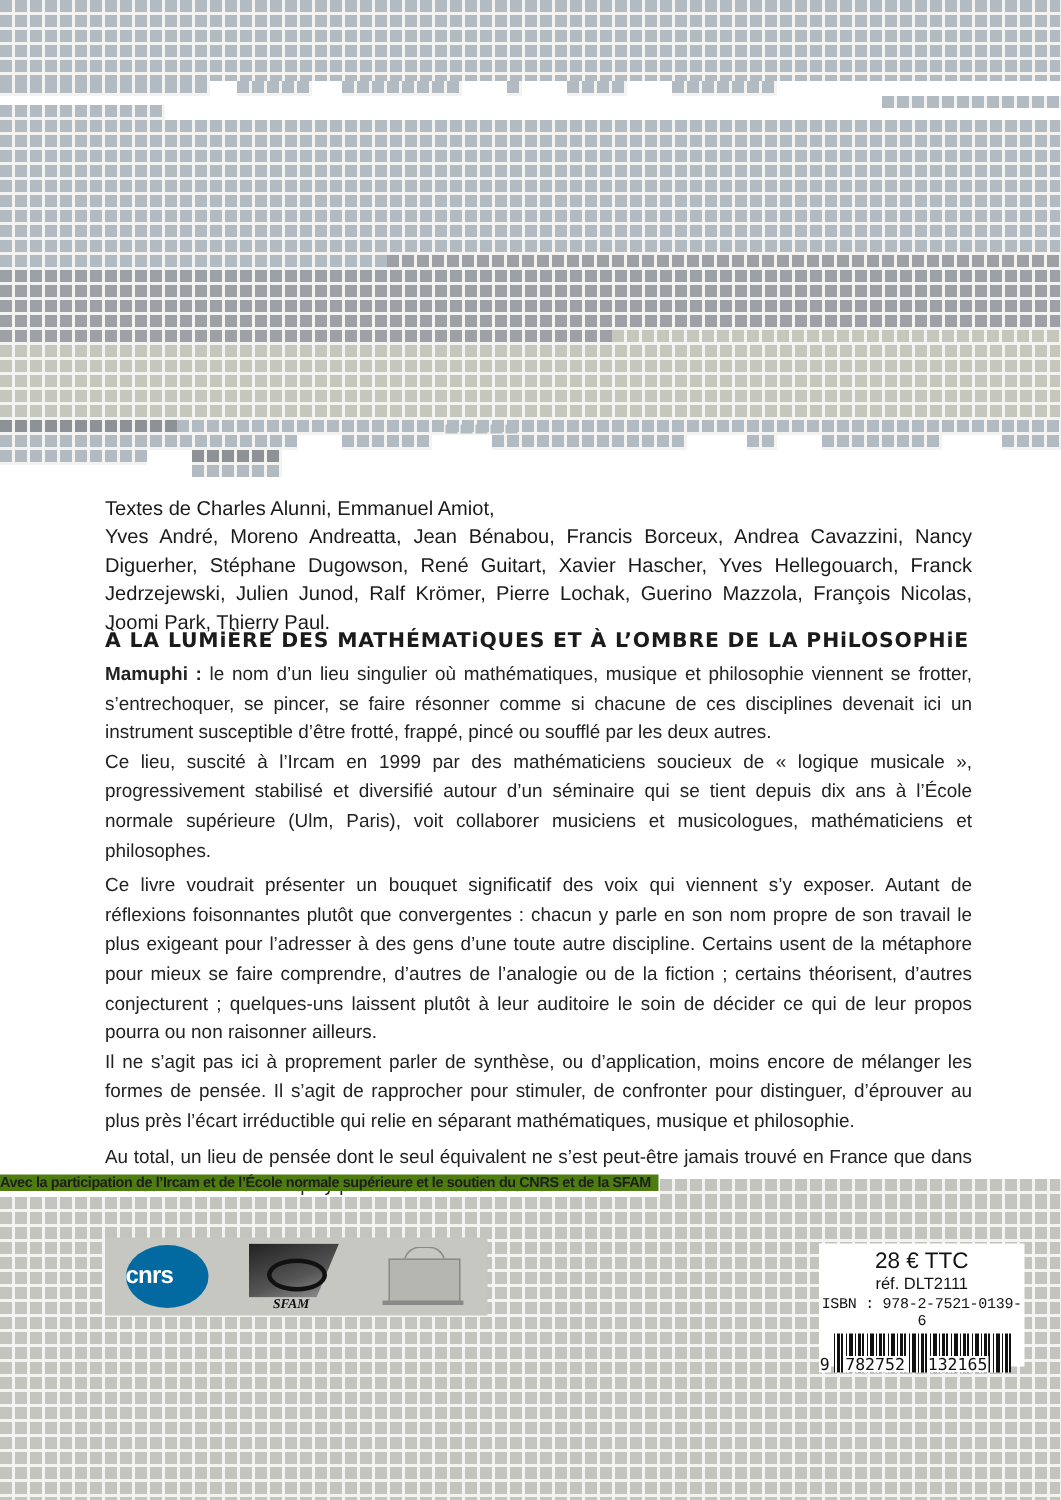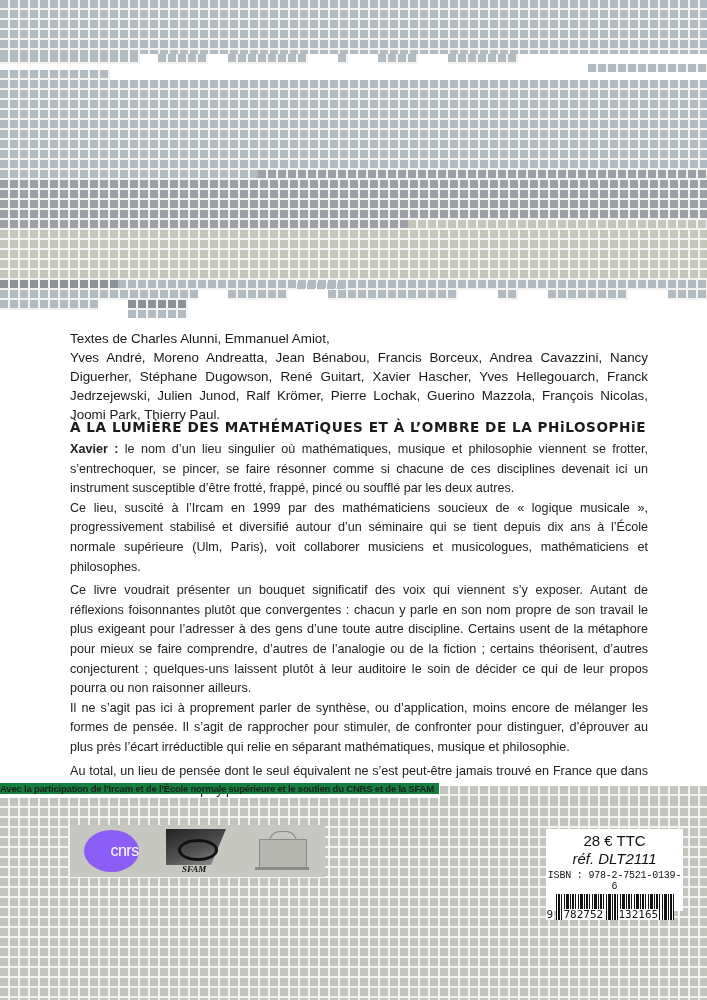--- a/index.html
+++ b/index.html
@@ -55,31 +55,31 @@
     color: #222;
   }
   .body-text p { margin: 0; }
   .body-text p.gap-before { margin-top: 4px; }
   .body-text b { font-weight: bold; }
 
   
   .credits {
     position: absolute; left: 0; top: 783px;
     font-size: 9.6px; font-weight: bold; color: #1e1e1e; letter-spacing: -0.25px;
-    background: #15803d; padding-right: 5px; white-space: nowrap;
+    background: #4d7c0f; padding-right: 5px; white-space: nowrap;
   }
   .logos-box {
     position: absolute; left: 70px; top: 825px; width: 255px; height: 52px;
     background: #c6c7c0;
     display: flex; align-items: center; justify-content: space-around;
   }
   .logo-cnrs {
-    width: 55px; height: 42px; border-radius: 50%; background: #8b5cf6;
-    color: #fff; font-size: 16px; font-weight: normal;
-    display: flex; align-items: center; justify-content: flex-end; letter-spacing: -0.5px;
+    width: 55px; height: 42px; border-radius: 50%; background: #0369a1;
+    color: #fff; font-size: 16px; font-weight: bold;
+    display: flex; align-items: center; justify-content: flex-start; letter-spacing: -0.5px;
   }
   .logo-sfam { width: 60px; height: 44px; position: relative; }
   .logo-sfam .wedge {
     position: absolute; left: 0; top: 0; width: 60px; height: 36px;
     background: linear-gradient(160deg, #222 0%, #555 60%, #999 100%);
     clip-path: polygon(0 0, 100% 0, 75% 100%, 0 100%);
   }
   .logo-sfam .swirl {
     position: absolute; left: 12px; top: 10px; width: 34px; height: 16px;
     border: 3px solid #111; border-radius: 50%; background: transparent;
@@ -100,21 +100,21 @@
   }
   .logo-ens .base {
     position: absolute; left: 2px; top: 36px; width: 54px; height: 3px; background: #8a8a8a;
   }
 
   .price-box {
     position: absolute; left: 546px; top: 829px; width: 137px; height: 82px;
     background: #fff; text-align: center;
   }
   .price { font-size: 15px; margin-top: 3px; color: #111; }
-  .ref { font-size: 15px; margin-top: 1px; color: #111; font-style: italic; }
+  .ref { font-size: 11px; margin-top: 1px; color: #111; }
   .isbn { font-size: 10px; margin-top: 3px; color: #111; letter-spacing: -0.2px; font-family: Liberation Mono, monospace; }
   .barcode {
     margin: 2px auto 0; width: 118px; height: 26px;
     background: repeating-linear-gradient(to right,
       #111 0 1px, #fff 1px 2px, #111 2px 4px, #fff 4px 5px, #111 5px 6px,
       #fff 6px 8px, #111 8px 9px, #fff 9px 10px, #111 10px 13px, #fff 13px 14px);
     position: relative;
   }
   .barcode-num {
     position: absolute; left: 0; bottom: 0; width: 100%;
@@ -176,21 +176,21 @@
 </div>
 
 <div class="content authors">
   <span class="lead">Textes de Charles Alunni, Emmanuel Amiot,</span>
   <span>Yves André, Moreno Andreatta, Jean Bénabou, Francis Borceux, Andrea Cavazzini, Nancy Diguerher, Stéphane Dugowson, René Guitart, Xavier Hascher, Yves Hellegouarch, Franck Jedrzejewski, Julien Junod, Ralf Krömer, Pierre Lochak, Guerino Mazzola, François Nicolas, Joomi Park, Thierry Paul.</span>
 </div>
 
 <div class="main-title">À LA LUMiÈRE DES MATHÉMATiQUES ET À L’OMBRE DE LA PHiLOSOPHiE</div>
 
 <div class="content body-text">
-  <p><b>Xavier :</b><span> le nom d’un lieu singulier où mathématiques, musique et philosophie viennent se frotter, s’entrechoquer, se pincer, se faire résonner comme si chacune de ces disciplines devenait ici un instrument susceptible d’être frotté, frappé, pincé ou soufflé par les deux autres.</span></p>
+  <p><b>Mamuphi :</b><span> le nom d’un lieu singulier où mathématiques, musique et philosophie viennent se frotter, s’entrechoquer, se pincer, se faire résonner comme si chacune de ces disciplines devenait ici un instrument susceptible d’être frotté, frappé, pincé ou soufflé par les deux autres.</span></p>
   <p>Ce lieu, suscité à l’Ircam en 1999 par des mathématiciens soucieux de « logique musicale », progressivement stabilisé et diversifié autour d’un séminaire qui se tient depuis dix ans à l’École normale supérieure (Ulm, Paris), voit collaborer musiciens et musicologues, mathématiciens et philosophes.</p>
   <p class="gap-before">Ce livre voudrait présenter un bouquet significatif des voix qui viennent s’y exposer. Autant de réflexions foisonnantes plutôt que convergentes : chacun y parle en son nom propre de son travail le plus exigeant pour l’adresser à des gens d’une toute autre discipline. Certains usent de la métaphore pour mieux se faire comprendre, d’autres de l’analogie ou de la fiction ; certains théorisent, d’autres conjecturent ; quelques-uns laissent plutôt à leur auditoire le soin de décider ce qui de leur propos pourra ou non raisonner ailleurs.</p>
   <p>Il ne s’agit pas ici à proprement parler de synthèse, ou d’application, moins encore de mélanger les formes de pensée. Il s’agit de rapprocher pour stimuler, de confronter pour distinguer, d’éprouver au plus près l’écart irréductible qui relie en séparant mathématiques, musique et philosophie.</p>
   <p class="gap-before">Au total, un lieu de pensée dont le seul équivalent ne s’est peut-être jamais trouvé en France que dans « la saine émulation » qui y prévalut au siècle des Lumières.</p>
 </div>
 
 <div class="cells c-stone" style="top:786px;left:440px;width:267px;height:12px;"></div>
 <div class="cells c-stone" style="top:798px;width:707px;height:202px;"></div>
 
 <div class="credits">Avec la participation de l’Ircam et de l’École normale supérieure et le soutien du CNRS et de la SFAM</div>

